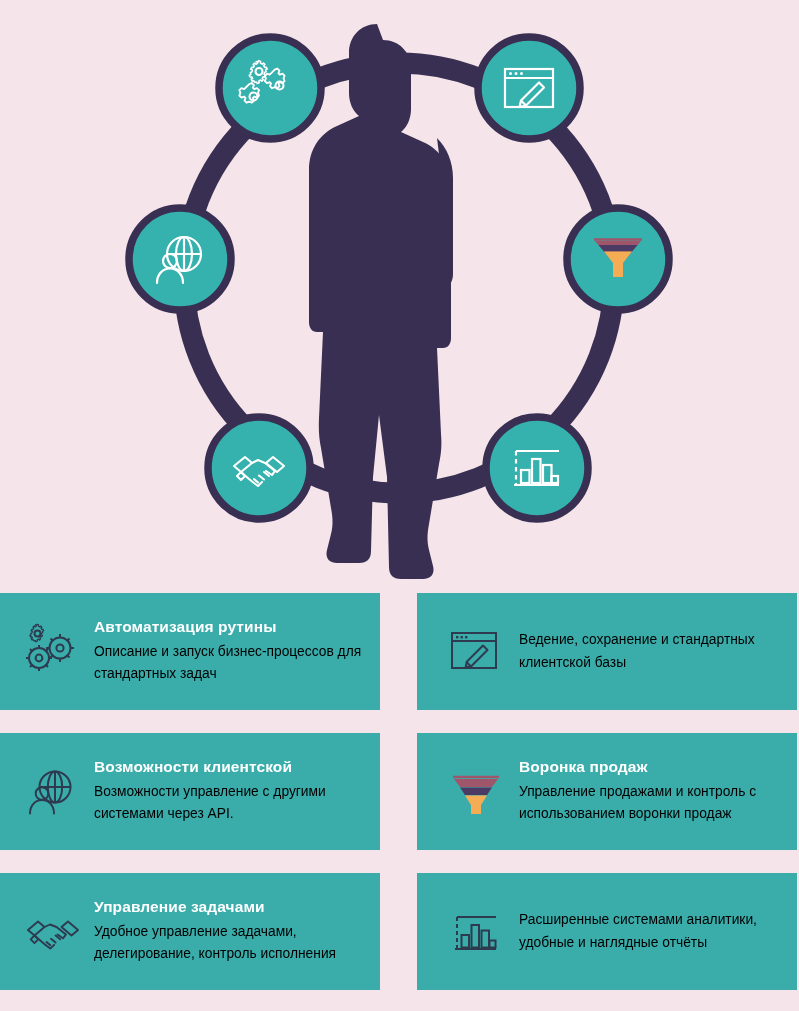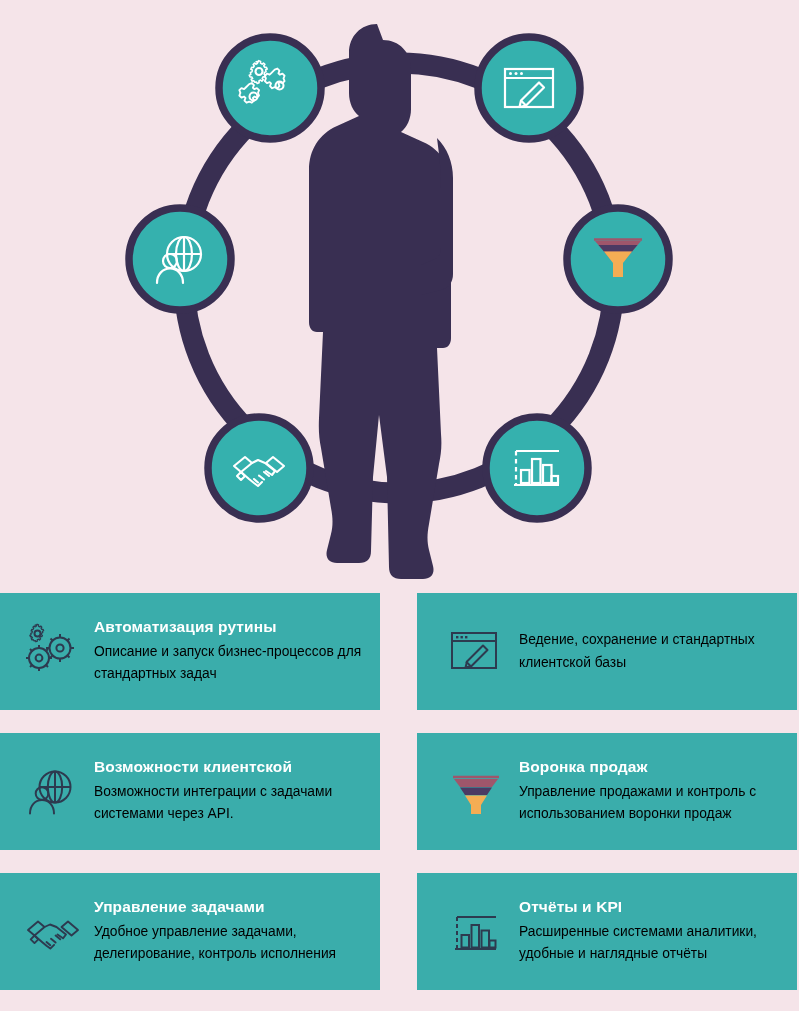--- a/index.html
+++ b/index.html
@@ -336,21 +336,21 @@
           <circle cx="30" cy="22" r="15.5" fill="none" stroke="currentColor" stroke-width="2"></circle>
           <line x1="30" y1="6.5" x2="30" y2="37.5" stroke="currentColor" stroke-width="2"></line>
           <line x1="14.5" y1="22" x2="45.5" y2="22" stroke="currentColor" stroke-width="2"></line>
           <ellipse cx="30" cy="22" rx="7.2" ry="15.5" fill="none" stroke="currentColor" stroke-width="2"></ellipse>
           <circle cx="17" cy="28.5" r="6.3" fill="none" stroke="currentColor" stroke-width="2"></circle>
           <path d="M5 48.5 c0 -8.5 5.5 -13.5 12 -13.5 c6.5 0 12 5 12 13.5" fill="none" stroke="currentColor" stroke-width="2" stroke-linecap="round"></path>
         </svg>
       </div>
       <div class="card-text">
         <div class="card-title">Возможности клиентской</div>
-        <div class="card-desc">Возможности интеграции с задачами системами через API.</div>
+        <div class="card-desc">Возможности управление с другими системами через API.</div>
       </div>
     </div>
 
     <div class="card col-left row-3">
       <div class="card-icon">
         <svg width="56" height="46" viewBox="0 0 56 46" xmlns="http://www.w3.org/2000/svg" color="#2d3a4f">
           <g fill="none" stroke="currentColor" stroke-width="1.9" stroke-linejoin="round" stroke-linecap="round">
             <path d="M3 21 l10 -8.5 6.5 5.5 -10 8.5 z"></path>
             <path d="M53 21 l-10 -8.5 -6.5 5.5 10 8.5 z"></path>
             <path d="M19.5 18 l5.5 -2.5 6.5 2.5 9.5 7.5 -3 3.8 -5.5 -3.8"></path>
@@ -389,19 +389,18 @@
           <line x1="7" y1="8" x2="7" y2="40" stroke="currentColor" stroke-width="2" stroke-dasharray="4,3"></line>
           <line x1="7" y1="8" x2="46" y2="8" stroke="currentColor" stroke-width="2"></line>
           <line x1="5" y1="40" x2="46" y2="40" stroke="currentColor" stroke-width="2"></line>
           <rect x="11.5" y="26" width="7.5" height="12.5" fill="none" stroke="currentColor" stroke-width="2"></rect>
           <rect x="21.5" y="16" width="7.5" height="22.5" fill="none" stroke="currentColor" stroke-width="2"></rect>
           <rect x="31.5" y="21.5" width="7.5" height="17" fill="none" stroke="currentColor" stroke-width="2"></rect>
           <rect x="39.5" y="31.5" width="6" height="7" fill="none" stroke="currentColor" stroke-width="2"></rect>
         </svg>
       </div>
       <div class="card-text">
-        <div class="card-title">Отчёты и KPI</div>
         <div class="card-desc">Расширенные системами аналитики, удобные и наглядные отчёты</div>
       </div>
     </div>
 
   </div>
 </div>
 
 </body></html>

